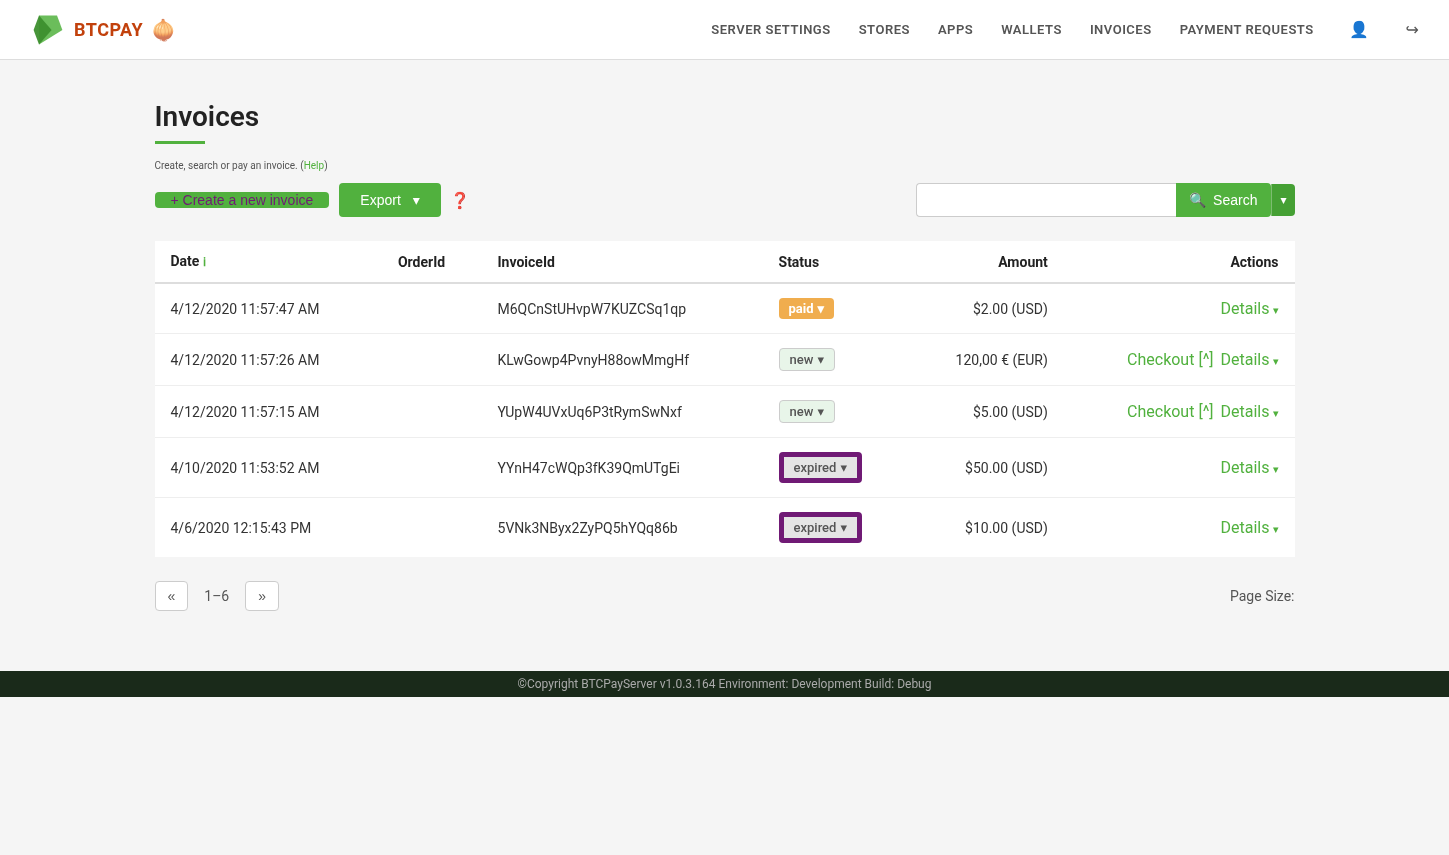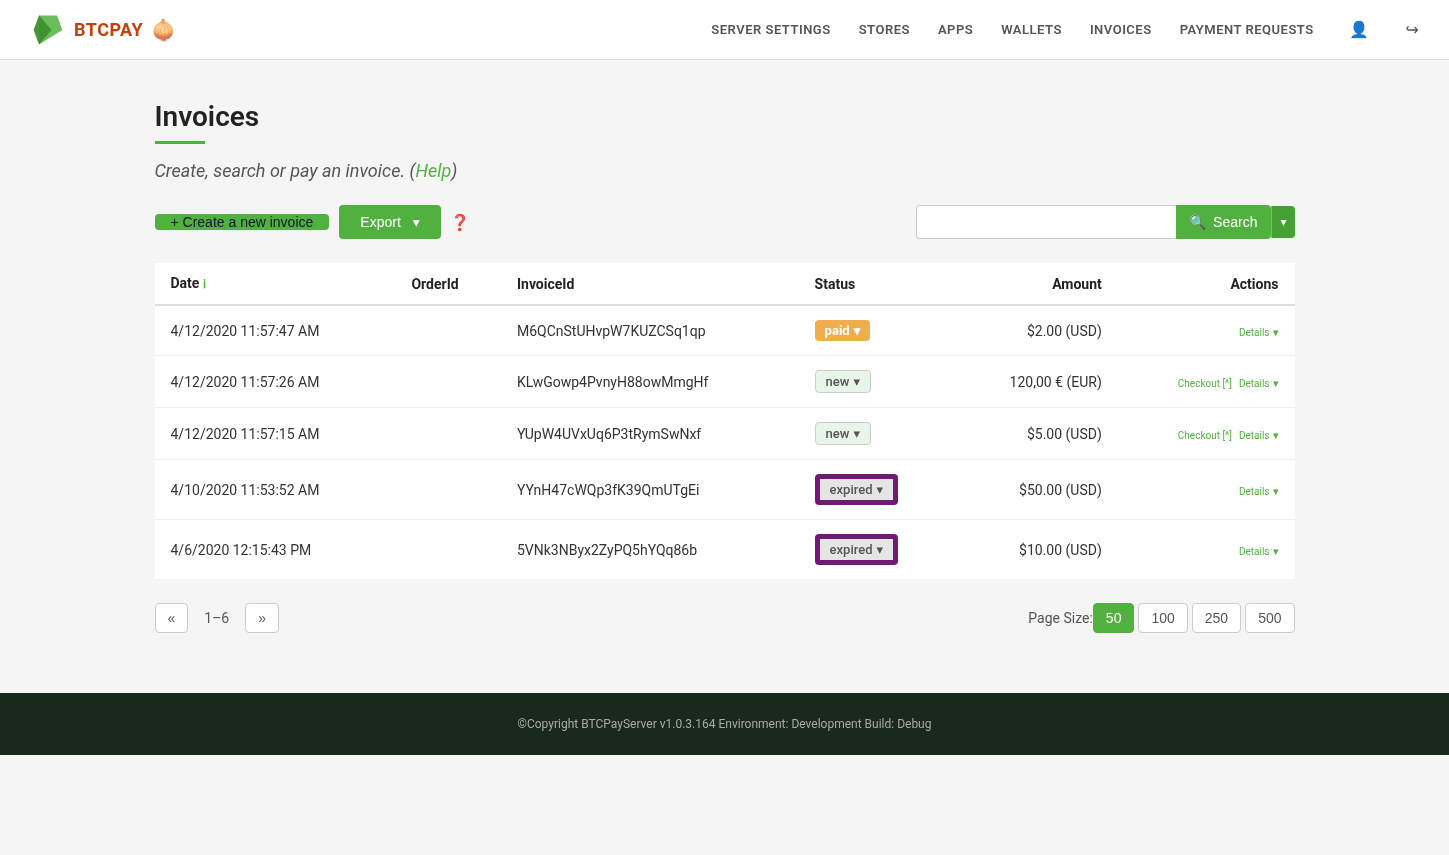--- a/index.html
+++ b/index.html
@@ -69,23 +69,22 @@
       margin-bottom: 8px;
     }
     .title-underline {
       width: 50px;
       height: 3px;
       background: #51b13e;
       margin-bottom: 16px;
     }
     .subtitle {
       color: #555;
-      margin-bottom: 24px;
-      font-size: 18px;
-      font-style: italic;
+      margin-bottom: 12px;
+      font-size: 10px;
     }
     .subtitle a {
       color: #51b13e;
       text-decoration: none;
     }
 
     
     .toolbar {
       display: flex;
       align-items: center;
@@ -94,21 +93,21 @@
       flex-wrap: wrap;
       gap: 12px;
     }
     .toolbar-left {
       display: flex;
       align-items: center;
       gap: 10px;
     }
     .btn-primary {
       background: #51b13e;
-      color: #0f172a;
+      color: #701a75;
       border: none;
       padding: 0 16px;
       border-radius: 4px;
       cursor: pointer;
       font-size: 14px;
       font-weight: 500;
       display: flex;
       align-items: center;
       gap: 6px;
     }
@@ -217,21 +216,21 @@
       border: 5px solid #701a75;
     }
 
     .amount-cell { text-align: right; }
     .actions-cell { text-align: right; }
 
     .action-link {
       color: #51b13e;
       text-decoration: none;
       cursor: pointer;
-      font-size: 10px;
+      font-size: 16px;
     }
     .action-caret {
       color: #51b13e;
       font-size: 11px;
       cursor: pointer;
     }
 
     .info-icon {
       color: #51b13e;
       font-size: 12px;
@@ -287,21 +286,21 @@
       background: #51b13e;
       color: #fff;
       border-color: #51b13e;
     }
 
     
     footer {
       background: #1a2a1a;
       color: #aaa;
       text-align: center;
-      padding: 24px;
+      padding: 6px;
       font-size: 12px;
     }
 
     .caret-down::after {
       content: '▾';
     }
   </style>
 </head>
 <body>
 
@@ -436,25 +435,19 @@
   </table>
 
   <div class="pagination-area">
     <div class="pagination">
       <button class="page-btn">«</button>
       <span class="page-info">1–6</span>
       <button class="page-btn">»</button>
     </div>
     <div class="page-size-area">
       <span class="page-size-label">Page Size:</span>
-      <div id="page-sizes" style="display:flex;gap:4px;">
-          <button class="size-btn active">50</button>
-          <button class="size-btn">100</button>
-          <button class="size-btn">250</button>
-          <button class="size-btn">500</button>
-        </div>
     </div>
   </div>
 </div>
 
 <footer>
   <span>©Copyright BTCPayServer v1.0.3.164 Environment: Development Build: Debug</span>
 </footer>
 
 </body></html>

